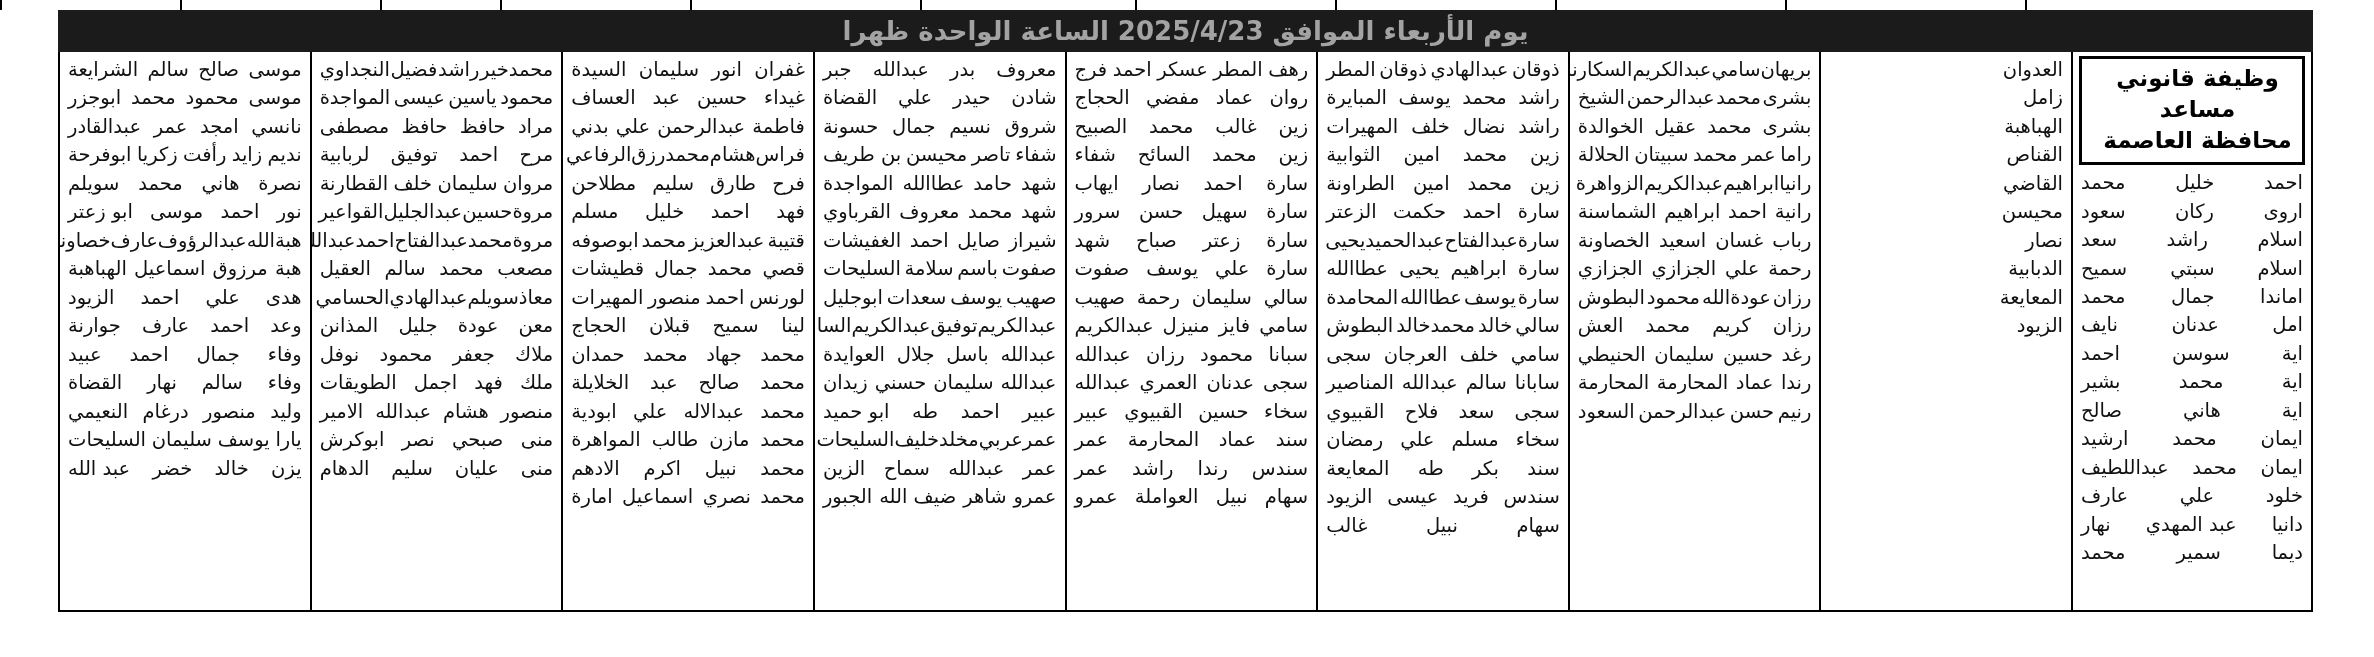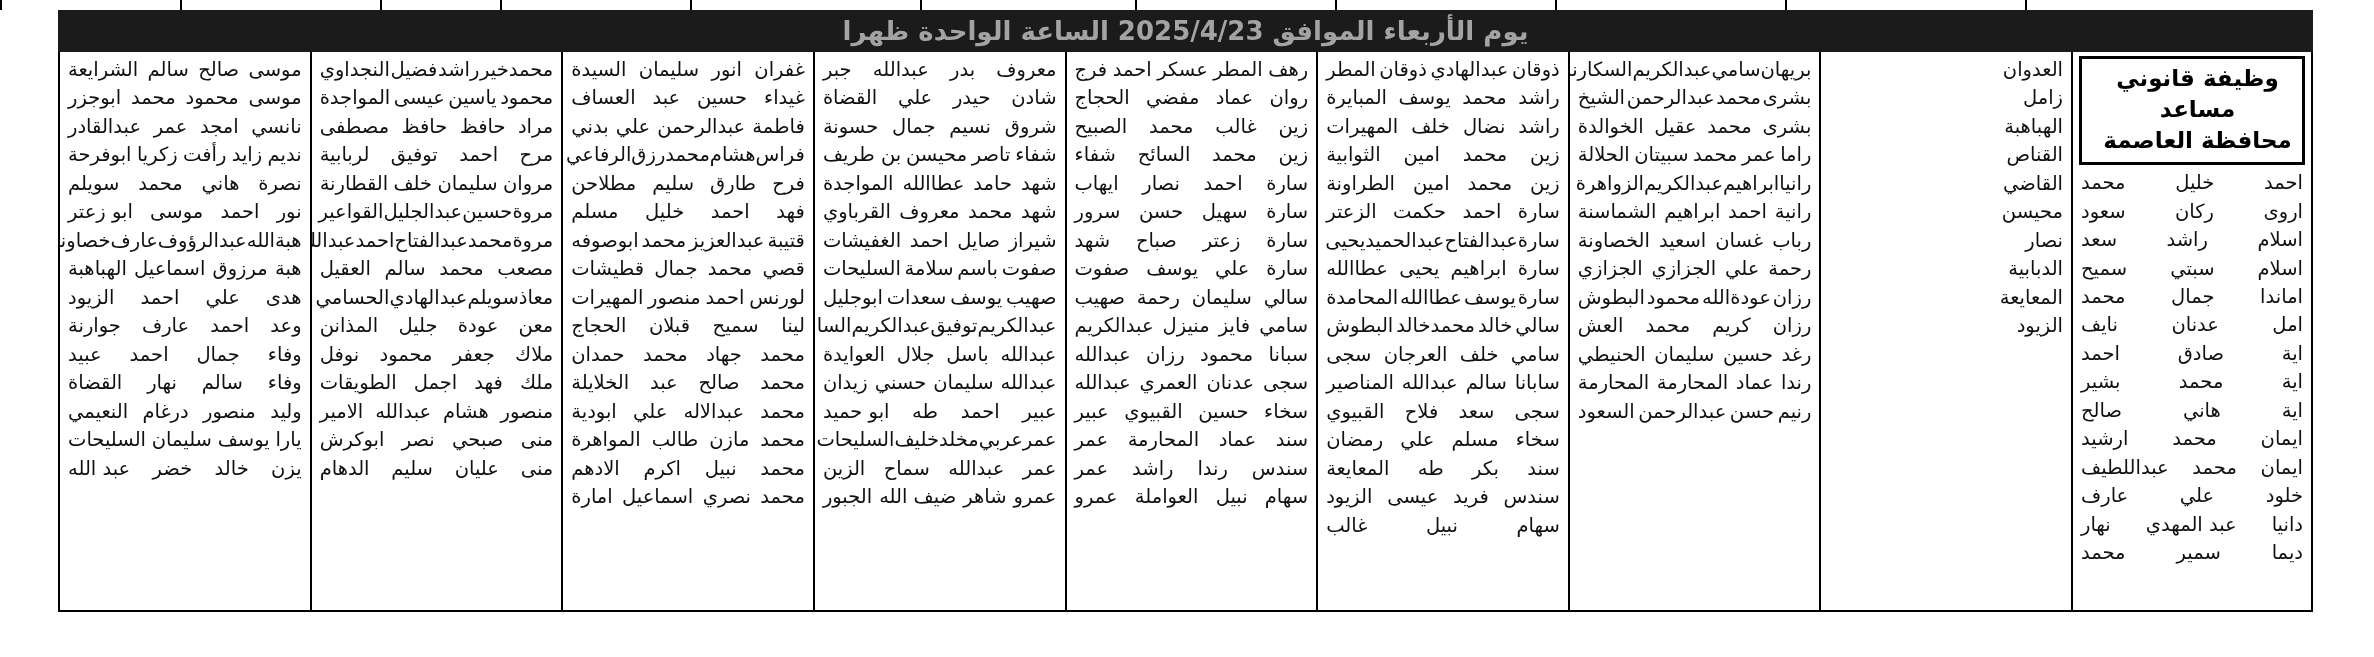--- a/index.html
+++ b/index.html
@@ -192,21 +192,21 @@
             <span class="part">جمال</span>
             <span class="part last">محمد</span>
           </div>
           <div class="name-row">
             <span class="part first">امل</span>
             <span class="part">عدنان</span>
             <span class="part last">نايف</span>
           </div>
           <div class="name-row">
             <span class="part first">اية</span>
-            <span class="part">صادق</span>
+            <span class="part">سوسن</span>
             <span class="part last">احمد</span>
           </div>
           <div class="name-row">
             <span class="part first">اية</span>
             <span class="part">محمد</span>
             <span class="part last">بشير</span>
           </div>
           <div class="name-row">
             <span class="part first">اية</span>
             <span class="part">هاني</span>

